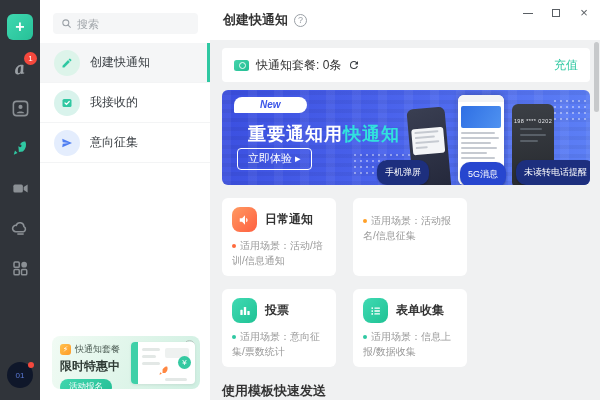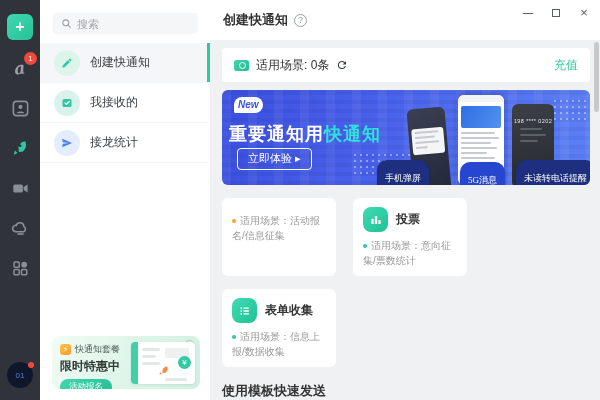--- a/index.html
+++ b/index.html
@@ -82,37 +82,37 @@
 
   
   .banner { position:relative; height:95px; border-radius:6px; overflow:hidden; margin-bottom:13px;
     background:linear-gradient(100deg,#3b4fe0 0%,#4a63ec 45%,#5d80f6 100%); }
   .stripes { position:absolute; inset:0;
     background:repeating-linear-gradient(90deg,rgba(255,255,255,.05) 0 9px,transparent 9px 26px),
                repeating-linear-gradient(0deg,rgba(0,0,30,.05) 0 4px,transparent 4px 9px); }
   .dots { position:absolute; width:58px; height:22px;
     background-image:radial-gradient(rgba(255,255,255,.4) 1px,transparent 1.2px); background-size:6px 6px; }
   .new-badge { position:absolute; top:7px; left:12px; background:#fff; color:#3c56e8; font:italic bold 10px/1 "Liberation Sans",sans-serif;
-    padding:3px 4px; border-radius:10px 10px 10px 2px; z-index:4; }
-  .banner-title { position:absolute; top:32px; left:7px; z-index:4; font-size:18px; font-weight:bold; letter-spacing:1px; }
+    padding:3px 26px; border-radius:10px 10px 10px 2px; z-index:4; }
+  .banner-title { position:absolute; top:32px; left:26px; z-index:4; font-size:18px; font-weight:bold; letter-spacing:1px; }
   .bt-white { color:#fff; } .bt-cyan { color:#31e2dd; }
   .banner-cta { position:absolute; top:58px; left:15px; z-index:4; border:1px solid #fff; border-radius:4px;
     color:#fff; font-size:11px; padding:2px 10px 3px; cursor:pointer; }
   .phone { position:absolute; border-radius:6px; z-index:2; overflow:hidden; }
   .ph1 { left:188px; top:18px; width:38px; height:84px; background:linear-gradient(160deg,#3a3f52,#23273a); transform:rotate(-5deg); }
   .ph1 .note { position:absolute; left:3px; top:20px; right:3px; height:26px; background:#f4f5f7; border-radius:3px; }
   .ph1 .note i, .ph3 .ln, .ph2 .ln { display:block; height:2px; border-radius:1px; background:#c6cad1; margin:3px 3px 0; }
   .ph2 { left:236px; top:5px; width:46px; height:90px; background:#fff; box-shadow:0 0 6px rgba(0,0,20,.25); }
   .ph2 .tb { height:7px; background:#f2f3f5; }
   .ph2 .card { margin:4px 3px; height:22px; border-radius:2px; background:linear-gradient(120deg,#2f6fe4,#4f92f0); }
   .ph3 { left:290px; top:14px; width:42px; height:84px; background:linear-gradient(170deg,#3c4046,#26292e); }
   .ph3 .num { color:#e8eaee; font-size:5.5px; text-align:center; margin-top:14px; letter-spacing:.4px; }
   .ph3 .ln { background:#596068; margin:4px 8px 0; }
-  .pill { position:absolute; z-index:5; color:#fff; font-size:9px; padding:12px 8px; border-radius:10px;
-    background:#1d2f7e; box-shadow:0 1px 2px rgba(0,0,20,.3); white-space:nowrap;font-family:Liberation Serif, serif; }
+  .pill { position:absolute; z-index:5; color:#fff; font-size:9px; padding:6px 8px; border-radius:10px;
+    background:#1d2f7e; box-shadow:0 1px 2px rgba(0,0,20,.3); white-space:nowrap; }
   .pill-1 { left:155px; top:70px; }
   .pill-2 { left:238px; top:72px; background:#2746cf; }
   .pill-3 { left:294px; top:70px; }
 
   
   .cards { display:grid; grid-template-columns:114px 114px; column-gap:17px; row-gap:13px; margin-bottom:15px; }
   .tcard { background:#fff; border-radius:6px; padding:9px 9px 8px 10px; min-height:69px; cursor:pointer; }
   .tcard-head { display:flex; align-items:center; gap:8px; }
   .tcard-ic { width:25px; height:25px; border-radius:8px; display:flex; align-items:center; justify-content:center; flex:none; }
   .ic-orange { background:linear-gradient(135deg,#ff9a62,#ff5f40); }
@@ -206,21 +206,21 @@
           </svg>
       </span>
       <span class="mi-label">我接收的</span>
     </div>
     <div class="menu-item">
       <span class="mi-ic blue">
         <svg width="12" height="12" viewBox="0 0 24 24" fill="#4d7df2">
             <path d="M2.5 20.5L22 12 2.5 3.5l.9 6.8L16 12 3.4 13.7z"></path>
           </svg>
       </span>
-      <span class="mi-label">接龙统计</span>
+      <span class="mi-label">意向征集</span>
     </div>
 
     <div class="promo">
       <div class="promo-row">
         <span class="promo-ic">⚡</span>
         <span class="promo-tag">快通知套餐</span>
       </div>
       <div class="promo-title">限时特惠中</div>
       <span class="promo-btn">活动报名</span>
       <span class="promo-close">×</span>
@@ -253,21 +253,21 @@
 
     <div class="main-header">
       <span class="page-title">创建快通知</span>
       <span class="help">?</span>
     </div>
 
     <div class="content">
 
       <div class="account-bar">
         <span class="bal-ic"></span>
-        <span class="acct-label">适用场景: 0条</span>
+        <span class="acct-label">快通知套餐: 0条</span>
         <span class="refresh">
           <svg width="12" height="12" viewBox="0 0 24 24" fill="#3a3f44">
             <path d="M17.65 6.35A7.95 7.95 0 0 0 12 4a8 8 0 1 0 7.73 10h-2.08A6 6 0 1 1 12 6c1.66 0 3.14.69 4.22 1.78L13 11h7V4l-2.35 2.35z"></path>
           </svg>
         </span>
         <span class="recharge">充值</span>
       </div>
 
       <div class="banner">
         <div class="stripes"></div>
@@ -304,20 +304,31 @@
             <span class="ln" style="width:18px"></span>
         </div>
 
         <span class="pill pill-1">手机弹屏</span>
         <span class="pill pill-2">5G消息</span>
         <span class="pill pill-3">未读转电话提醒</span>
       </div>
 
       <div class="cards">
 
+        <div class="tcard">
+          <div class="tcard-head">
+            <span class="tcard-ic ic-orange">
+              <svg width="14" height="14" viewBox="0 0 24 24" fill="#fff">
+                  <path d="M3 9v6h4l5 5V4L7 9H3zm13.5 3A4.5 4.5 0 0 0 14 7.97v8.05A4.47 4.47 0 0 0 16.5 12z"></path>
+                </svg>
+            </span>
+            <span class="tcard-title">日常通知</span>
+          </div>
+          <div class="tcard-desc"><span class="dot-b dot-orange"></span><span>适用场景：活动/培训/信息通知</span></div>
+        </div>
 
         <div class="tcard">
           <div class="tcard-desc"><span class="dot-b dot-amber"></span><span>适用场景：活动报名/信息征集</span></div>
         </div>
 
         <div class="tcard">
           <div class="tcard-head">
             <span class="tcard-ic ic-teal">
               <svg width="14" height="14" viewBox="0 0 24 24" fill="#fff">
                   <rect x="4" y="10" width="4" height="9" rx="1"></rect>

